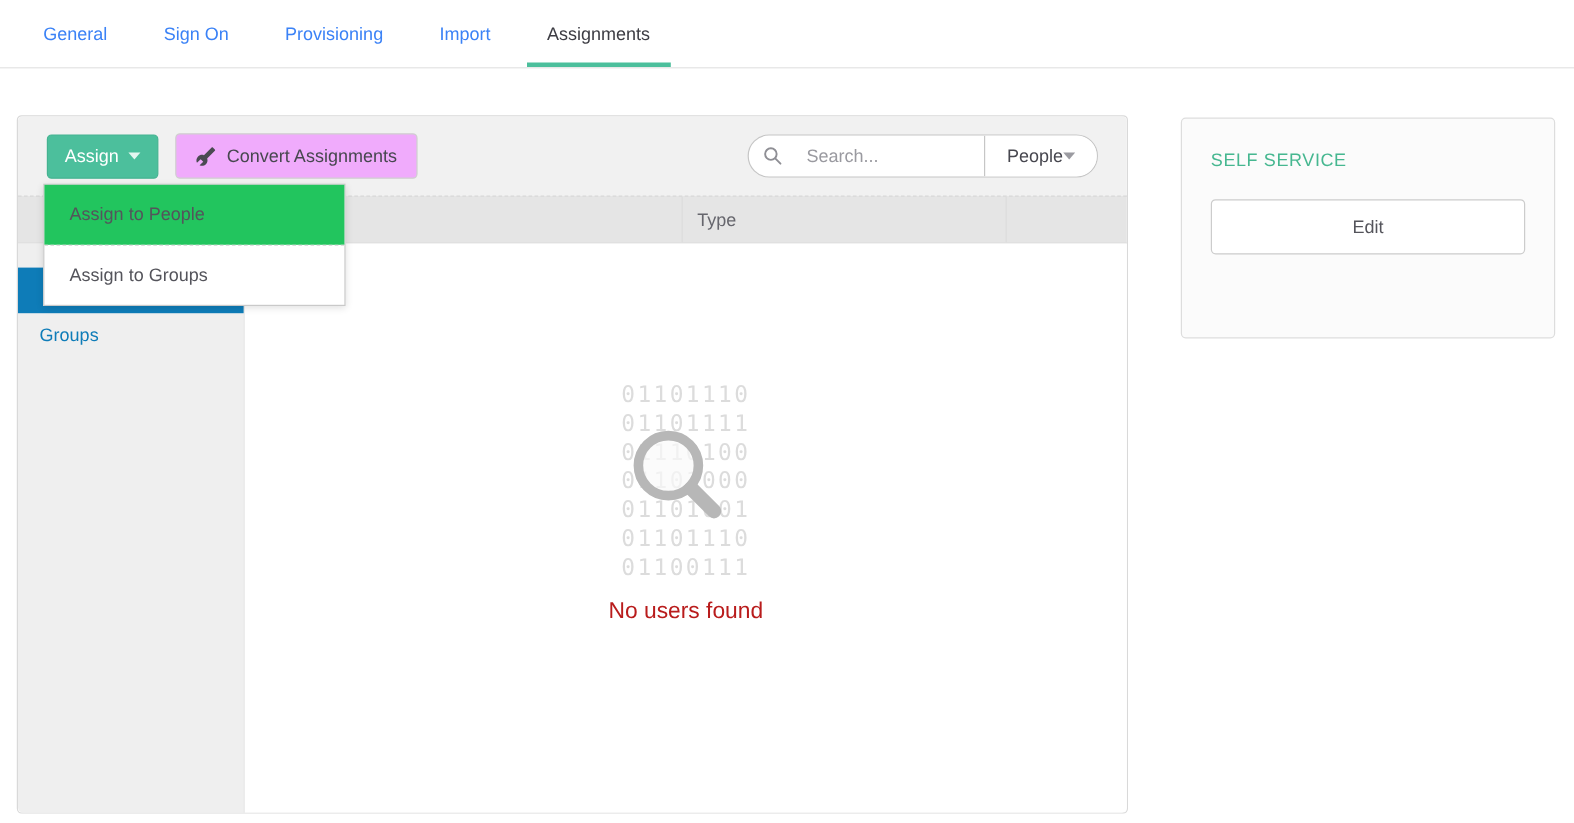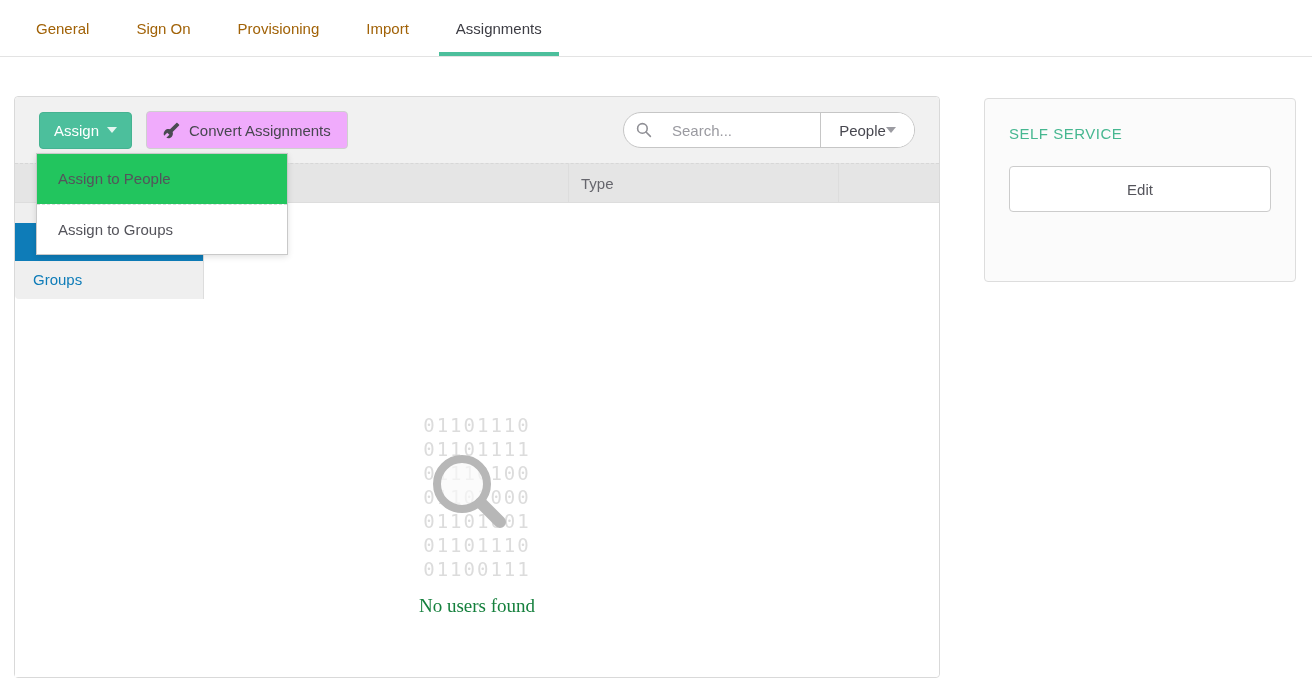--- a/index.html
+++ b/index.html
@@ -1,21 +1,21 @@
 <!DOCTYPE html>
 <html><head>
 <meta charset="utf-8">
 <style>
   * { margin:0; padding:0; box-sizing:border-box; }
   html,body { width:1312px; height:686px; background:#fff;
     font-family:"Liberation Sans", sans-serif; color:#3d3d44; overflow:hidden; }
 
   
   .tabbar { height:57px; border-bottom:1px solid #e3e3e3; display:flex; align-items:stretch; padding-left:19px; }
-  .tab { padding:0 17px; line-height:57px; font-size:15px; color:#a16207; cursor:pointer; margin-right:13px; }
+  .tab { padding:0 17px; line-height:57px; font-size:15px; color:#3b82f6; cursor:pointer; margin-right:13px; }
   .tab.active { color:#3d3d44; box-shadow:inset 0 -4px 0 #4cbf9c; }
 
   
   .panel { position:absolute; left:14px; top:96px; width:926px; height:582px;
     background:#fff; border:1px solid #d9d9d9; border-radius:4px; }
 
   .toolbar { height:66px; background:#f1f1f1; border-radius:4px 4px 0 0;
     display:flex; align-items:center; padding:0 24px; }
   .btn-assign { height:37px; background:#4cbf9c; border:1px solid #45b391; border-radius:4px;
     color:#fff; font-size:15px; padding:0 14px; display:flex; align-items:center; gap:8px; cursor:pointer; }
@@ -33,31 +33,31 @@
     font-size:15px; color:#47474f; background:#fff; cursor:pointer; }
   .peopleseg .caret { color:#8a8a90; }
 
   .theadrow { height:40px; background:#e5e5e5; border-top:1px dashed #d7d7d7; border-bottom:1px solid #dddddd;
     display:flex; font-size:15px; color:#66666d;padding-left:33px; }
   .thcell { display:flex; align-items:center; }
   .thc1 { width:521px; border-right:1px solid #ddd; }
   .thc2 { width:270px; border-right:1px solid #ddd; padding-left:12px; }
   .thc3 { flex:1; }
 
-  .pbody { display:flex; height:474px;flex-direction:column; }
+  .pbody { display:flex; height:474px; }
   .sidenav { width:189px; background:#efefef; border-right:1px solid #ddd; padding-top:20px; border-radius:0 0 0 4px; }
   .sideitem { height:38px; line-height:38px; padding-left:18px; font-size:15px; color:#0e7cb8; cursor:pointer; }
   .sideitem.selected { background:#0e7cb8; color:#fff; }
   .contentarea { flex:1; background:#fff; display:flex; flex-direction:column; align-items:center; border-radius:0 0 4px 0; }
 
   .binarybox { position:relative; margin-top:114px; width:max-content; }
   .binrow { font-family:"DejaVu Sans Mono", monospace; font-size:19px; line-height:24px;
     letter-spacing:2px; color:#dcdcdc; text-align:center; }
   .magsvg { position:absolute; left:calc(50% - 55px); top:31px; }
-  .nousers { margin-top:14px; font-size:19px; color:#15803d;font-family:Liberation Serif, serif; }
+  .nousers { margin-top:14px; font-size:19px; color:#b91c1c; }
 
   
   .dropdown { position:absolute; left:21px; top:56px; width:252px; background:#fff;
     border:1px solid #c9c9c9; box-shadow:0 2px 6px rgba(0,0,0,.12); z-index:20; }
   .dropitem { height:50px; line-height:50px; padding-left:21px; font-size:15px; color:#54545b; cursor:pointer; }
   .dropitem.hover { background:#22c55e; }
   .dropitem + .dropitem { border-top:1px dashed #dcdcdc; }
 
   
   .sspanel { position:absolute; left:984px; top:98px; width:312px; height:184px;

